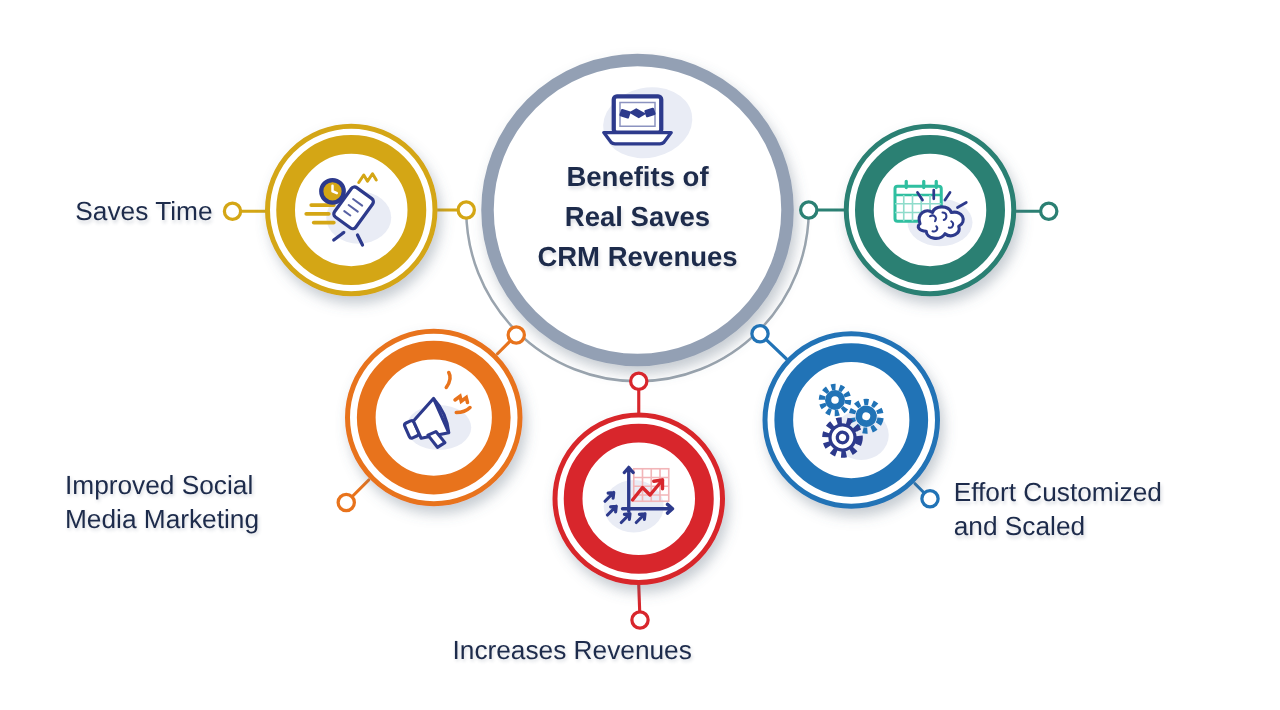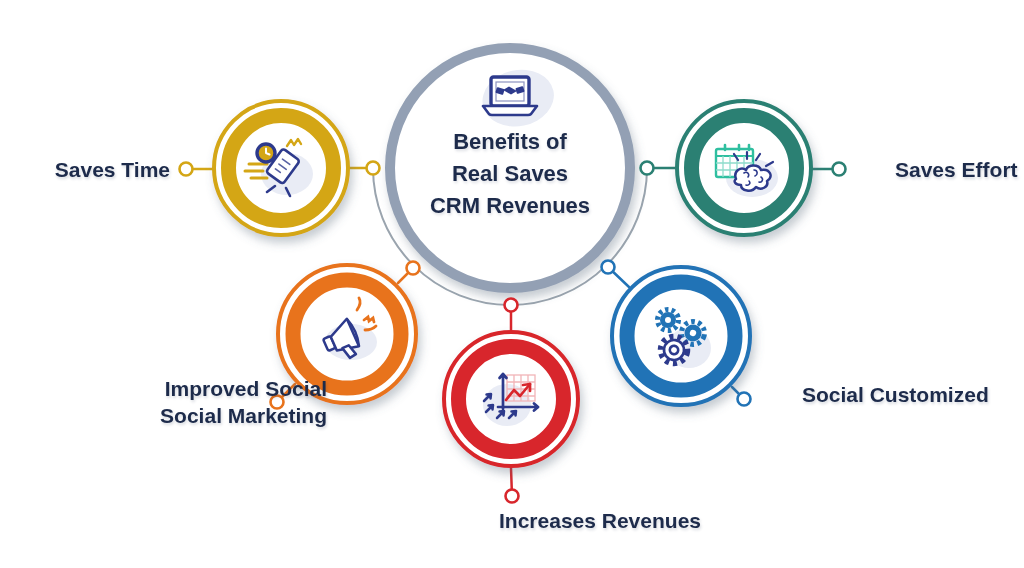--- a/index.html
+++ b/index.html
@@ -2,34 +2,33 @@
 <html style="--gold: #d4a615; --teal: #2b8073; --teal_light: #2fbfa0; --teal_grid: #8fdccb; --orange: #e8731c; --red: #d8262c; --red_grid: #f2b5b8; --blue: #2173b6; --navy: #2d3a8c; --slate: #93a0b4; --arc: #9aa4ae; --text: #1d2b4b; --blob: #e9ecf5;"><head>
 <meta charset="utf-8">
 <style>
   html,body{margin:0;padding:0;background:#ffffff;}
   .stage{
     position:relative;width:1024px;height:568px;overflow:hidden;
     background:#ffffff;font-family:"Liberation Sans",sans-serif;
   }
   .stage svg{position:absolute;left:0;top:0;}
   .label{
-    position:absolute;font-weight:700;font-size:21px;line-height:27px;
+    position:absolute;font-weight:400;font-size:21px;line-height:27px;
     color:var(--text,#1d2b4b);white-space:nowrap;
     text-shadow:1px 2px 3px rgba(29,43,75,0.18);
-    margin-left:39px;
   }
   .central-title{
     position:absolute;left:380px;top:126px;width:260px;text-align:center;
     font-weight:700;font-size:22px;line-height:32px;color:var(--text,#1d2b4b);
     text-shadow:1px 2px 3px rgba(29,43,75,0.15);
   }
   .lbl-saves-time{right:854px;top:156px;text-align:right;}
   .lbl-saves-effort{left:856px;top:156px;}
-  .lbl-social{left:52px;top:375px;width:236px;text-align:right;white-space:nowrap;}
-  .lbl-revenues{left:362px;top:507px;width:300px;text-align:right;}
+  .lbl-social{left:52px;top:375px;width:236px;text-align:left;white-space:nowrap;}
+  .lbl-revenues{left:362px;top:507px;width:300px;text-align:left;}
   .lbl-custom{left:763px;top:381px;}
   .line2{display:block;}
 </style>
 </head>
 <body>
 
 <div class="stage">
 
   <svg width="1024" height="568" viewBox="0 0 1024 568">
     <defs>
@@ -215,23 +214,23 @@
     </g>
   </svg>
 
   <div class="central-title">
     <span class="line2">Benefits of</span>
     <span class="line2">Real Saves</span>
     <span class="line2">CRM Revenues</span>
   </div>
 
   <div class="label lbl-saves-time">Saves Time</div>
-  <div class="label lbl-saves-effort">Saves Effort</div>
   <div class="label lbl-social">
     <span class="line2">Improved Social</span>
-    <span class="line2">Social Marketing</span>
+    <span class="line2">Media Marketing</span>
   </div>
   <div class="label lbl-revenues">Increases Revenues</div>
   <div class="label lbl-custom">
-    <span class="line2">Social Customized</span>
+    <span class="line2">Effort Customized</span>
+    <span class="line2">and Scaled</span>
   </div>
 
 </div>
 
 </body></html>

